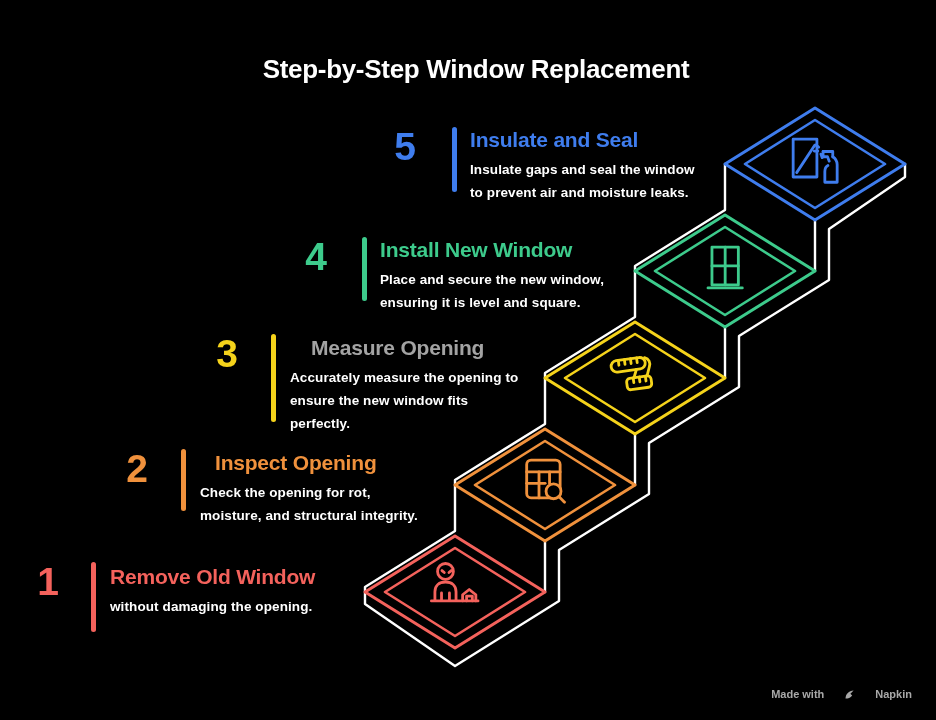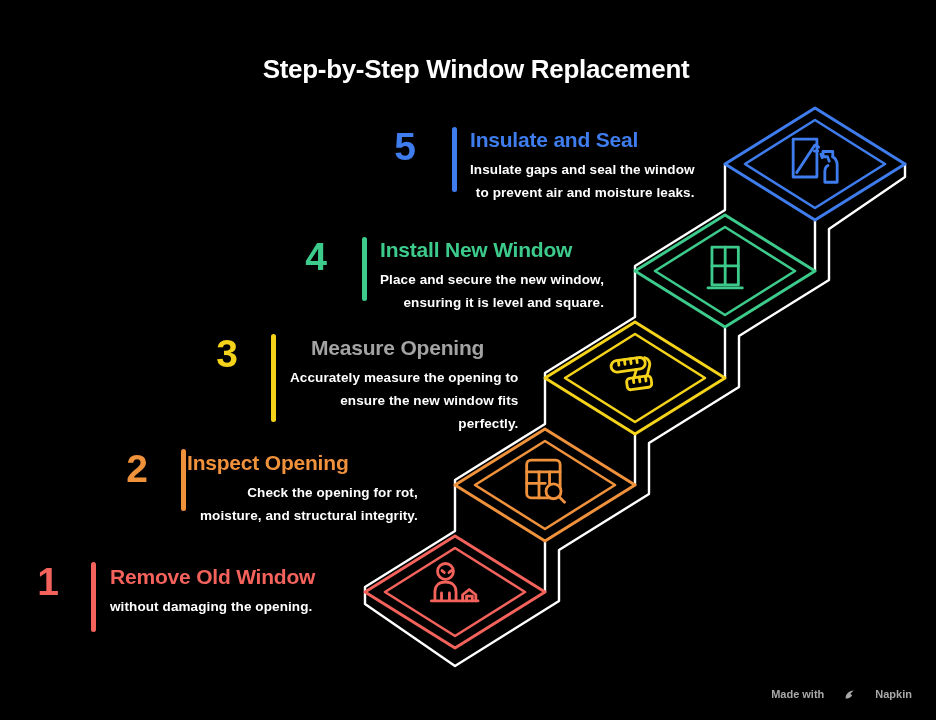--- a/index.html
+++ b/index.html
@@ -18,21 +18,21 @@
   }
   .step-bar{position:absolute;width:5px;border-radius:2.5px;}
   .step-title{
     position:absolute;font-size:21px;line-height:24px;font-weight:bold;
     white-space:nowrap;letter-spacing:-0.2px;
   }
   .step-desc{
     position:absolute;font-size:13.5px;line-height:23px;font-weight:bold;
     color:#ffffff;white-space:nowrap;letter-spacing:0.1px;
   }
-  .step-desc div{min-height:0;text-align:right;}
+  .step-desc div{min-height:0;}
   .watermark{
     position:absolute;right:24px;bottom:20px;display:flex;align-items:center;gap:20px;
     font-size:11px;font-weight:bold;
   }
 </style>
 </head>
 <body>
 
 <div class="canvas">
 
@@ -136,21 +136,21 @@
   <div class="step-bar" style="left: 271px; top: 334px; height: 88px; background-color: rgb(245, 211, 27);"></div>
   <div class="step-title" style="left: 290px; top: 336px; color: #a3a3a3; margin-left: 21px;">Measure Opening</div>
   <div class="step-desc" style="left:290px;top:366px;">
     <div>Accurately measure the opening to</div>
     <div>ensure the new window fits</div>
     <div>perfectly.</div>
   </div>
 
   <div class="step-num" style="left: 114px; top: 449px; color: rgb(240, 145, 60);">2</div>
   <div class="step-bar" style="left: 181px; top: 449px; height: 62px; background-color: rgb(240, 145, 60);"></div>
-  <div class="step-title" style="left: 187px; top: 451px; color: rgb(240, 145, 60);">Inspect Opening</div>
+  <div class="step-title" style="left: 215px; top: 451px; color: rgb(240, 145, 60);">Inspect Opening</div>
   <div class="step-desc" style="left:200px;top:481px;">
     <div>Check the opening for rot,</div>
     <div>moisture, and structural integrity.</div>
     <div></div>
   </div>
 
   <div class="step-num" style="left: 25px; top: 562px; color: rgb(244, 98, 92);">1</div>
   <div class="step-bar" style="left: 91px; top: 562px; height: 70px; background-color: rgb(244, 98, 92);"></div>
   <div class="step-title" style="left: 110px; top: 565px; color: rgb(244, 98, 92);">Remove Old Window</div>
   <div class="step-desc" style="left:110px;top:595px;">

